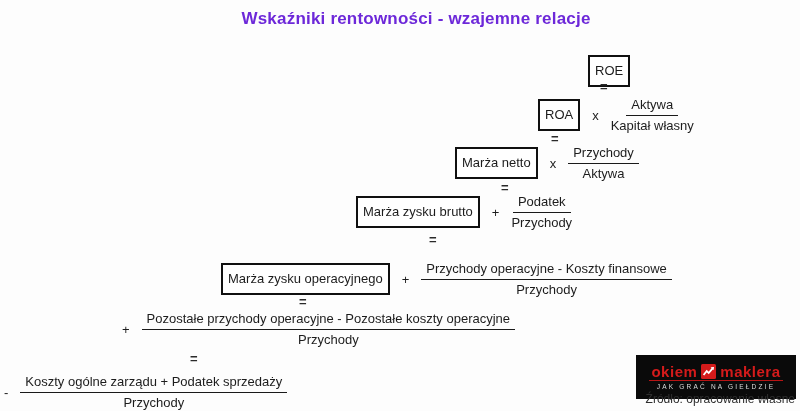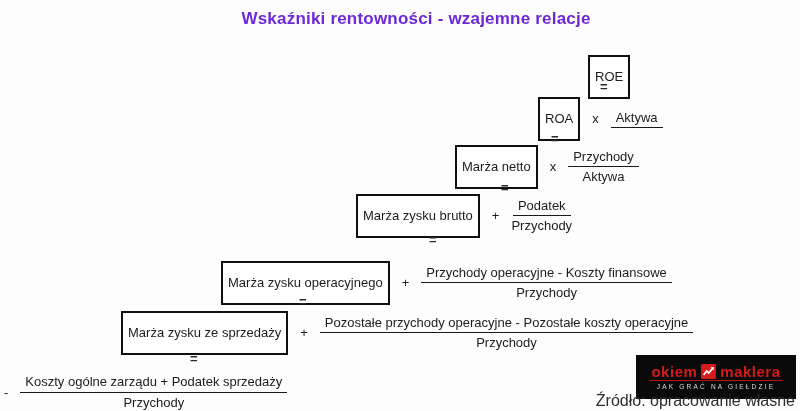--- a/index.html
+++ b/index.html
@@ -11,56 +11,57 @@
   .title{
     position:absolute;top:9px;left:16px;width:100%;text-align:center;
     font-size:17px;font-weight:600;letter-spacing:.2px;color:#6d28d9;
   }
   .row{
     position:absolute;display:flex;align-items:center;column-gap:11px;
     font-size:13px;white-space:nowrap;
   }
   .term-box{
     display:inline-block;border:2px solid #101010;background:#fff;
-    padding:12px 5px;line-height:1.2;white-space:nowrap;
+    padding:6px 5px;line-height:1.2;white-space:nowrap;
   }
   .op{font-size:13px;padding:0 1px;}
   .frac{display:inline-flex;flex-direction:column;align-items:center;line-height:1.2;justify-content:center;}
   .frac .num{padding:0 5px 2px;border-bottom:1.5px solid #1a1a1a;white-space:nowrap;}
   .frac .den{padding-top:2px;white-space:nowrap;}
   .eq{position:absolute;font-size:13px;font-weight:bold;color:#2a2a2a;line-height:1;}
   .logo{
     position:absolute;left:636px;top:355px;width:160px;height:44px;
     background:#0a0a0a;display:flex;flex-direction:column;
     align-items:center;justify-content:center;box-sizing:border-box;
   }
   .logo-top{display:flex;align-items:center;gap:4px;border-bottom:1px solid #b81414;padding:0 2px 1px;}
   .logo-word{color:#d41b1b;font-weight:bold;font-size:15px;line-height:1;letter-spacing:.5px;}
   .logo-icon{display:inline-flex;}
   .logo-icon svg{display:block;}
   .logo-tagline{color:#dcdcdc;font-size:6.5px;letter-spacing:2.2px;line-height:1;padding-top:2.5px;white-space:nowrap;}
-  .source{position:absolute;top:392px;right:5px;font-size:16px;color:#2e2e2e;}
+  .source{position:absolute;top:392px;right:5px;font-size:12px;color:#2e2e2e;}
 </style>
 </head>
 <body>
 
 <div>
 
   <div class="title">Wskaźniki rentowności - wzajemne relacje</div>
 
   <div class="row" style="left:588px;top:55px;">
     <span class="term-box">ROE</span>
   </div>
   <span class="eq" style="left:600px;top:80px;">=</span>
 
   <div class="row" style="left:538px;top:97px;">
     <span class="term-box">ROA</span>
     <span class="op">x</span>
     <span class="frac">
       <span class="num">Aktywa</span>
+      <span class="den">Kapitał własny</span>
     </span>
   </div>
   <span class="eq" style="left:551px;top:132px;">=</span>
 
   <div class="row" style="left:455px;top:145px;">
     <span class="term-box">Marża netto</span>
     <span class="op">x</span>
     <span class="frac">
       <span class="num">Przychody</span>
       <span class="den">Aktywa</span>
@@ -82,21 +83,20 @@
     <span class="term-box">Marża zysku operacyjnego</span>
     <span class="op">+</span>
     <span class="frac">
       <span class="num">Przychody operacyjne - Koszty finansowe</span>
       <span class="den">Przychody</span>
     </span>
   </div>
   <span class="eq" style="left:299px;top:295px;">=</span>
 
   <div class="row" style="left:121px;top:311px;">
-    <span class="term-box">Marża zysku ze sprzedaży</span>
     <span class="op">+</span>
     <span class="frac">
       <span class="num">Pozostałe przychody operacyjne - Pozostałe koszty operacyjne</span>
       <span class="den">Przychody</span>
     </span>
   </div>
   <span class="eq" style="left:190px;top:352px;">=</span>
 
   <div class="row" style="left:3px;top:374px;">
     <span class="op">-</span>

